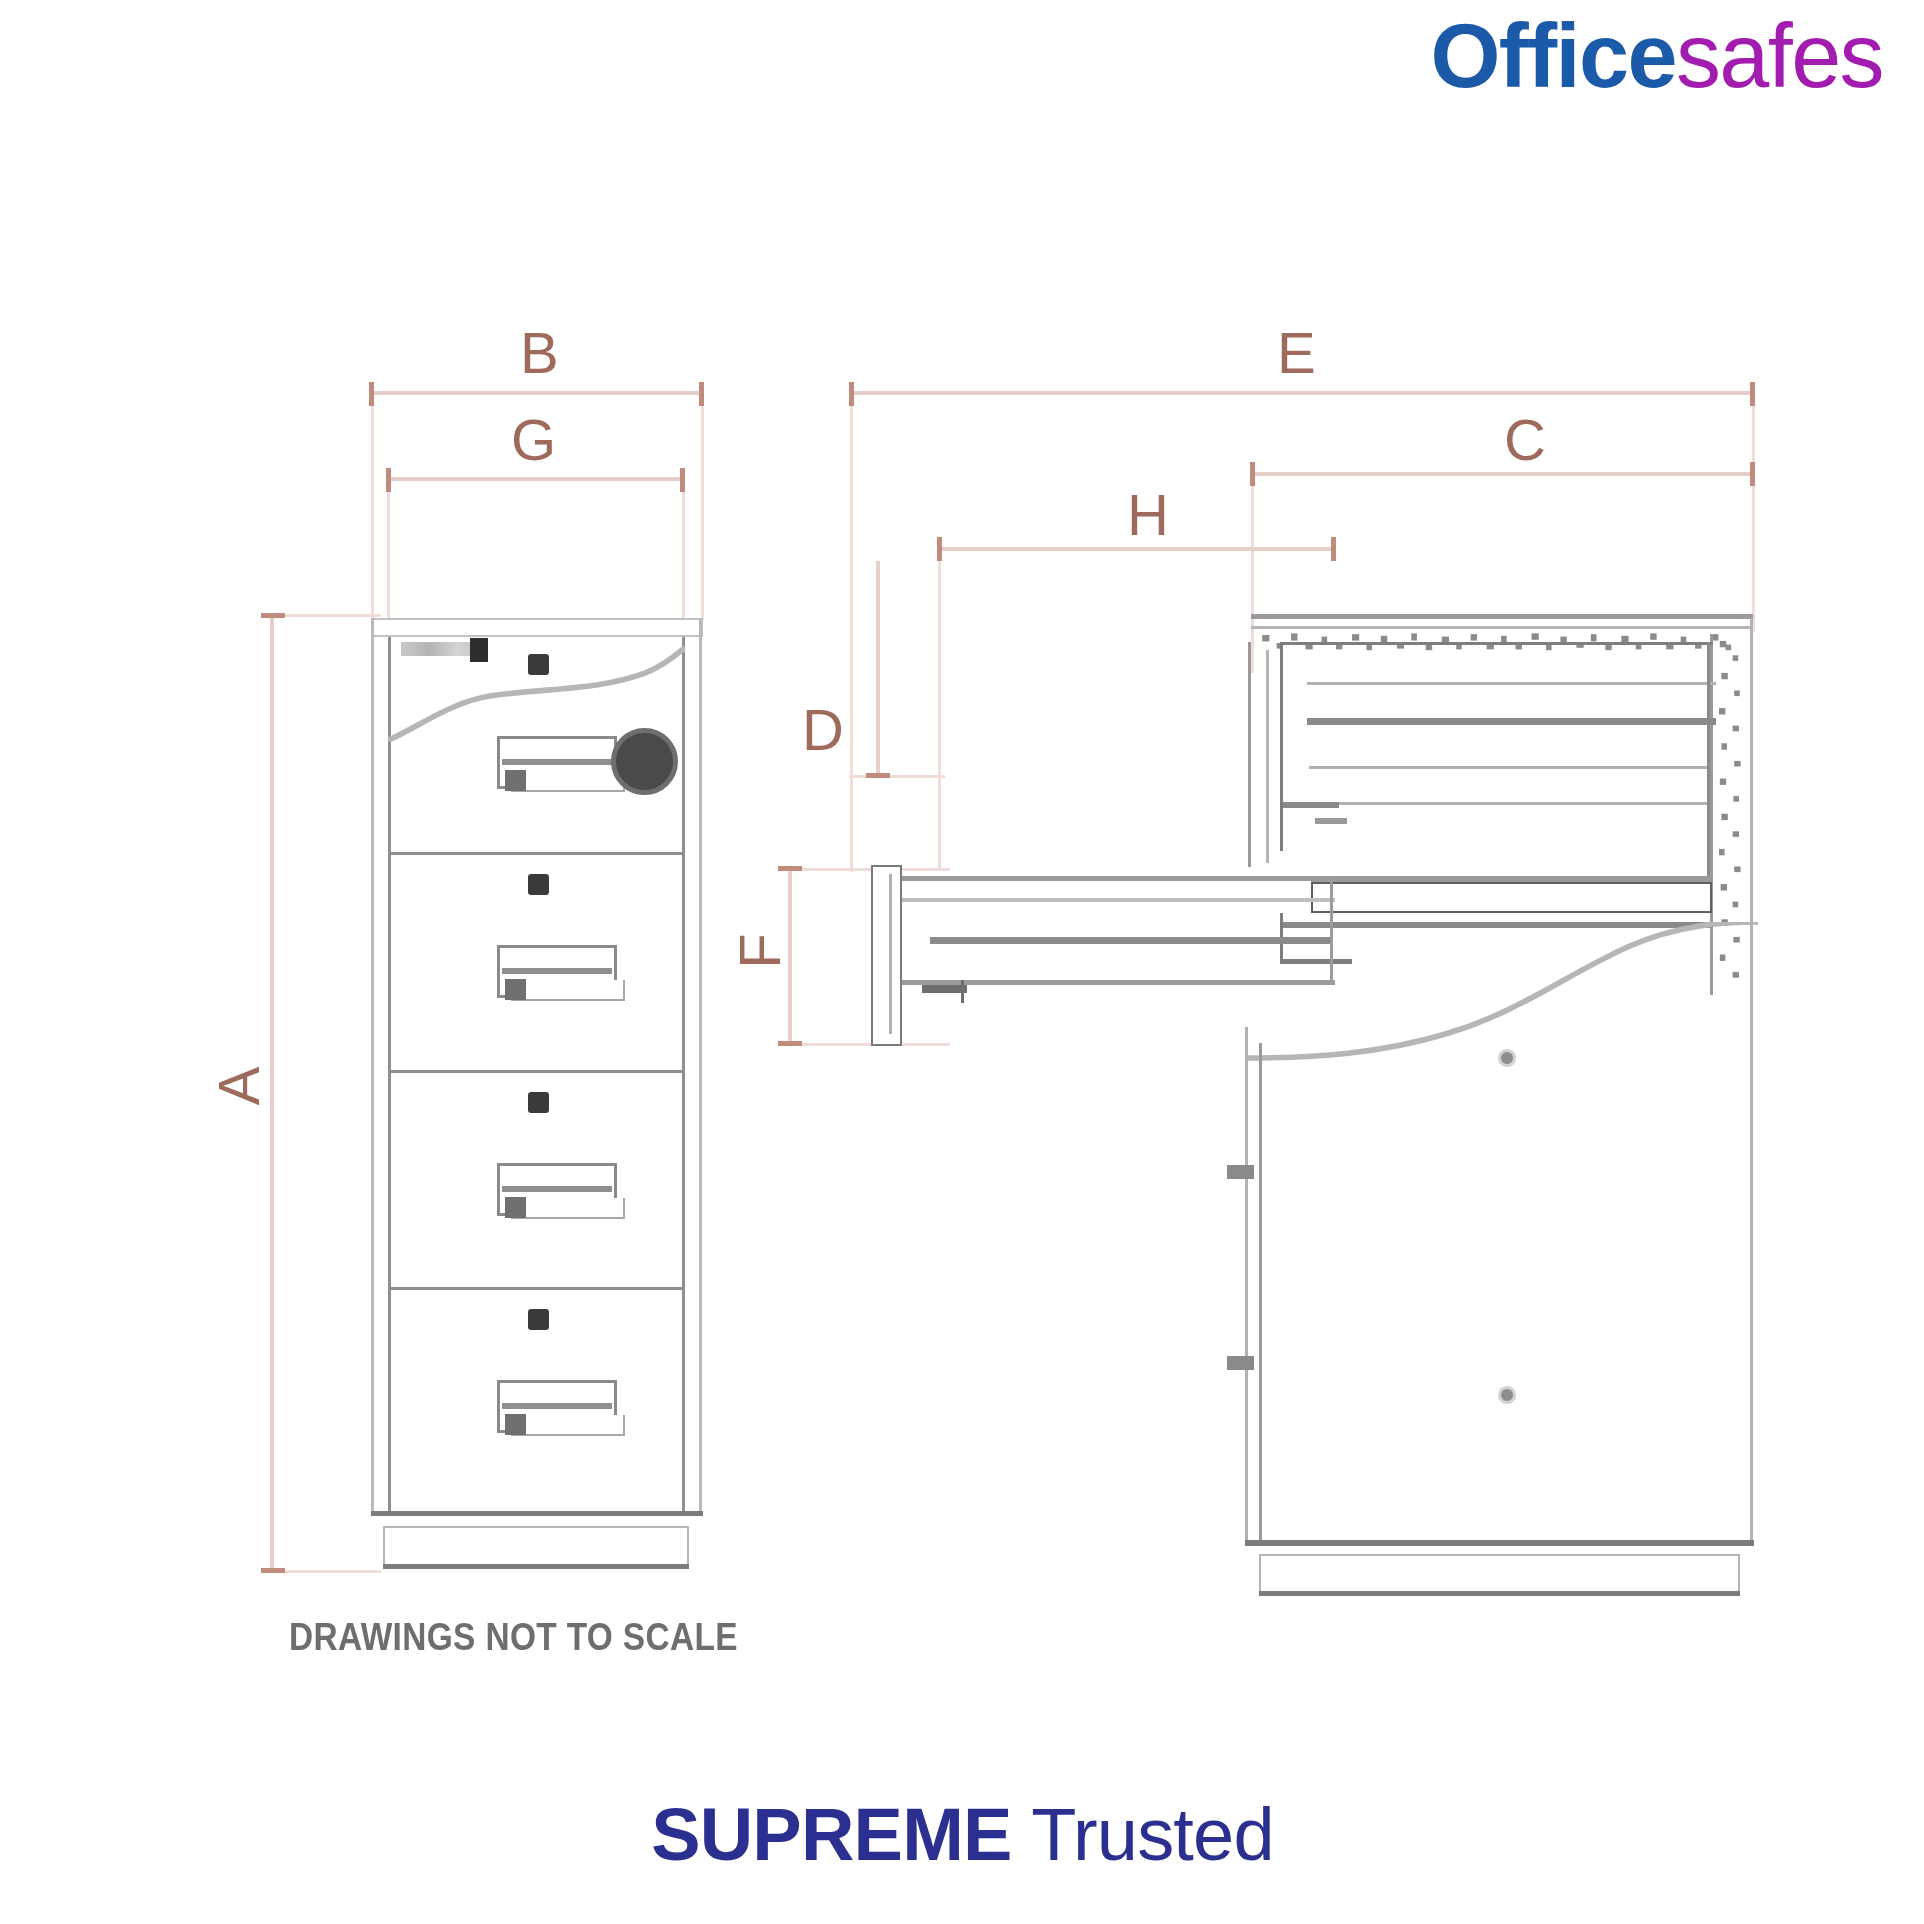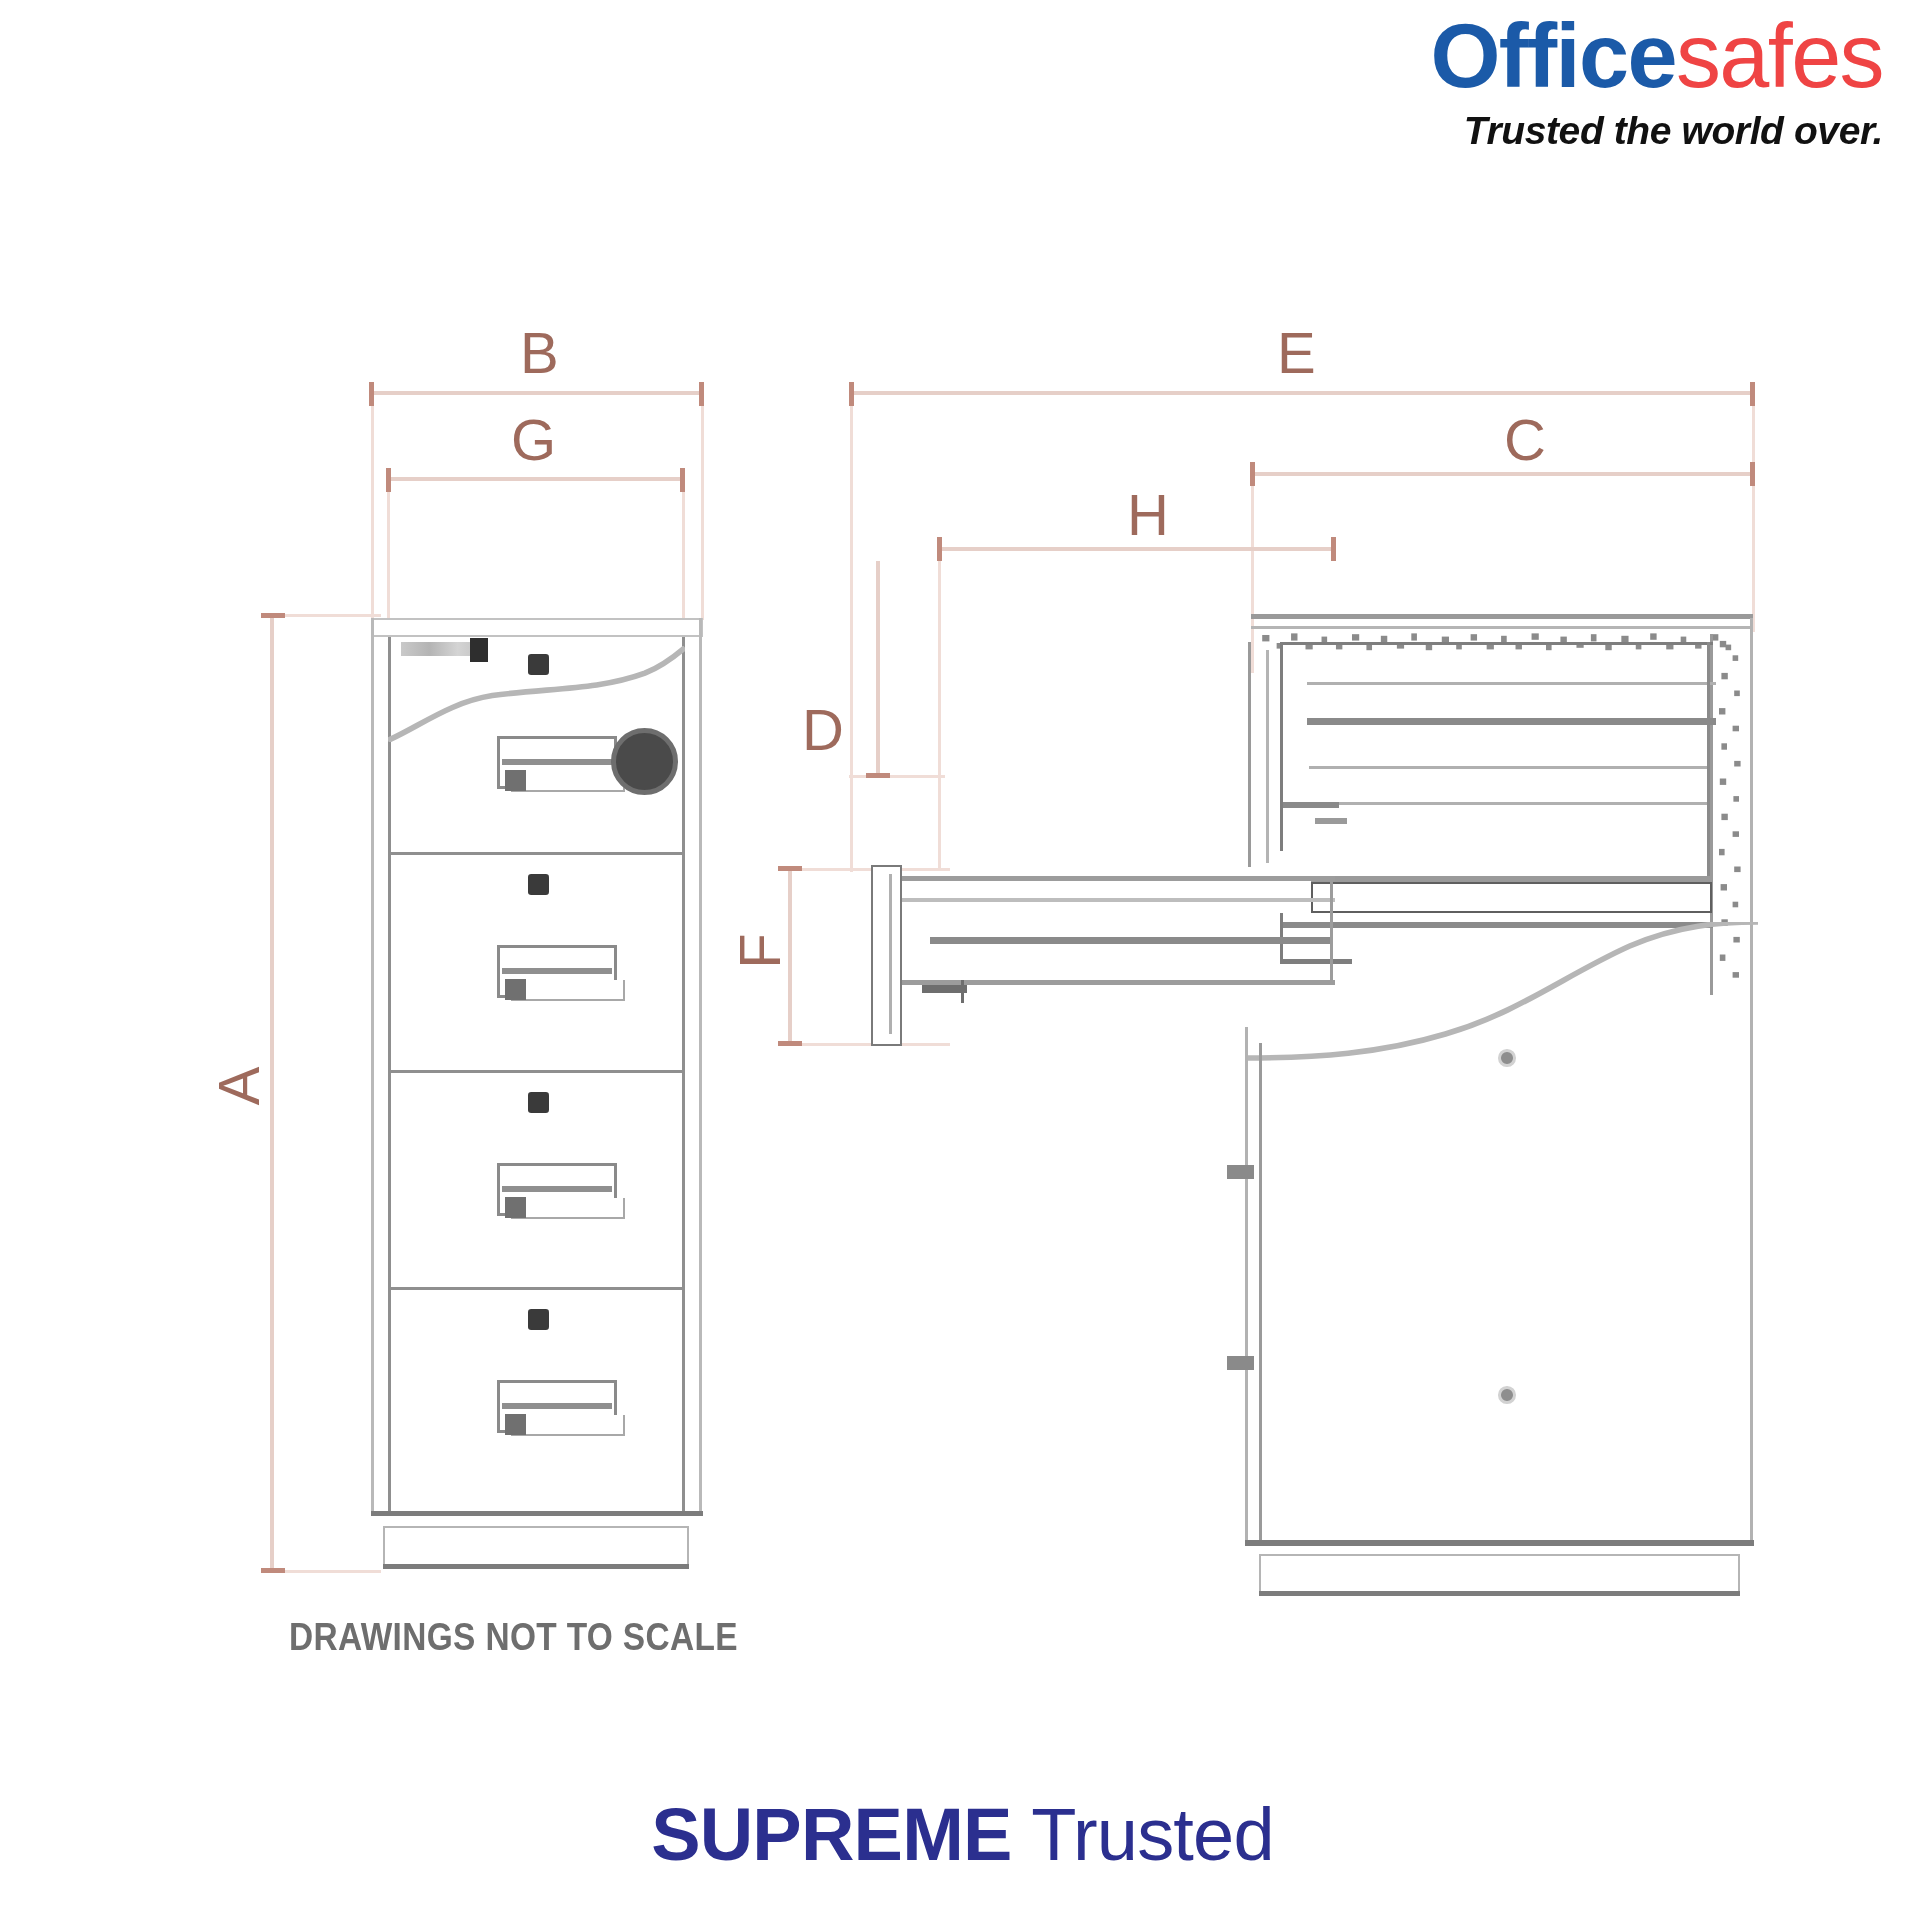--- a/index.html
+++ b/index.html
@@ -4,21 +4,21 @@
 <title>Chubbsafes Supreme Office</title>
 <style>
   html,body{margin:0;padding:0;background:#ffffff;}
   body{width:1925px;height:1925px;position:relative;overflow:hidden;
        font-family:"Liberation Sans",sans-serif;}
 
   
   #brand-header{position:absolute;right:42px;top:11.2px;text-align:right;}
   #brand-wordmark{font-size:90px;line-height:1.0;letter-spacing:-1.6px;white-space:nowrap;}
   #brand-wordmark .w-bold{font-weight:bold;color:#1b5aa8;}
-  #brand-wordmark .w-light{font-weight:normal;color:#ef4444;}
+  #brand-wordmark .w-light{font-weight:normal;color:#a21caf;}
   #brand-tagline{margin-top:8px;font-size:39px;font-style:italic;font-weight:bold;
                  color:#111111;letter-spacing:-0.4px;white-space:nowrap;}
 
   
   #footer-product{position:absolute;left:0;right:0;bottom:48px;text-align:center;
                   white-space:nowrap;font-size:74px;color:#2b2f8f;letter-spacing:-0.8px;}
   #footer-product .p-bold{font-weight:bold;}
   #footer-product .p-light{font-weight:normal;}
 
   #scale-note{position:absolute;left:289px;top:1616px;font-size:38px;color:#6e6e6e;
@@ -66,21 +66,20 @@
   .swoosh{position:absolute;}
   .insulation{position:absolute;}
 </style>
 </head>
 <body>
 
 <div id="brand-header">
   <div id="brand-wordmark">
     <span class="w-bold">Office</span><span class="w-light">safes</span>
   </div>
-  <div id="brand-tagline">Trusted the world over.</div>
 </div>
 
 <div>
 
   <div class="dim-ext dim-ext-v" style="left:371px;top:391px;height:229px;"></div>
   <div class="dim-ext dim-ext-v" style="left:701px;top:391px;height:229px;"></div>
   <div class="dim-line dim-h" style="left:371px;top:391px;width:332px;"></div>
   <div class="dim-tick dim-tick-v" style="left:369px;top:382px;"></div>
   <div class="dim-tick dim-tick-v" style="left:699px;top:382px;"></div>
   <div class="dim-label" style="left:520px;top:324px;">B</div>

